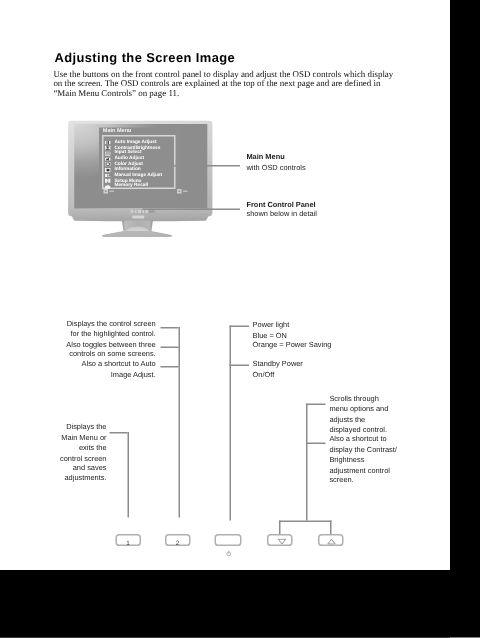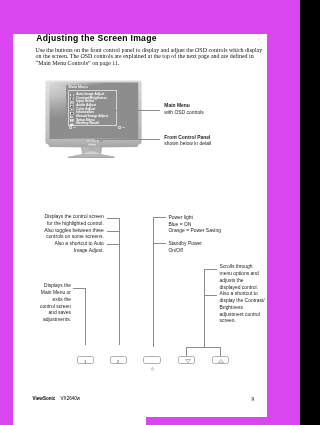--- a/index.html
+++ b/index.html
@@ -1,17 +1,17 @@
 <!DOCTYPE html>
 <html><head>
 <meta charset="utf-8">
 <style>
   html,body{margin:0;padding:0;background:#000;}
   body{width:300px;height:425px;overflow:hidden;font-family:"Liberation Sans",sans-serif;-webkit-font-smoothing:antialiased;}
-  #root{position:relative;width:300px;height:425px;background:#d946ef;overflow:hidden;}
+  #root{position:relative;width:300px;height:380px;background:#ffffff;overflow:hidden;}
   
   #page{position:absolute;left:13px;top:33.5px;width:254px;height:383.5px;background:#ffffff;}
   #below-mid{position:absolute;left:13px;top:408.5px;width:133px;height:16.5px;background:#ffffff;}
 
   .h1{position:absolute;font-family:"Liberation Sans",sans-serif;font-weight:bold;font-size:8.6px;color:#000;letter-spacing:0.28px;white-space:nowrap;}
   .body-p{position:absolute;font-family:"Liberation Serif",serif;font-size:5.95px;color:#111;line-height:6.65px;width:228px;}
 
   .cap{position:absolute;font-family:"Liberation Sans",sans-serif;font-size:4.95px;color:#1c1c1c;white-space:nowrap;line-height:6.75px;}
   .cap.b{font-weight:bold;}
   .cap.r{text-align:right;}

